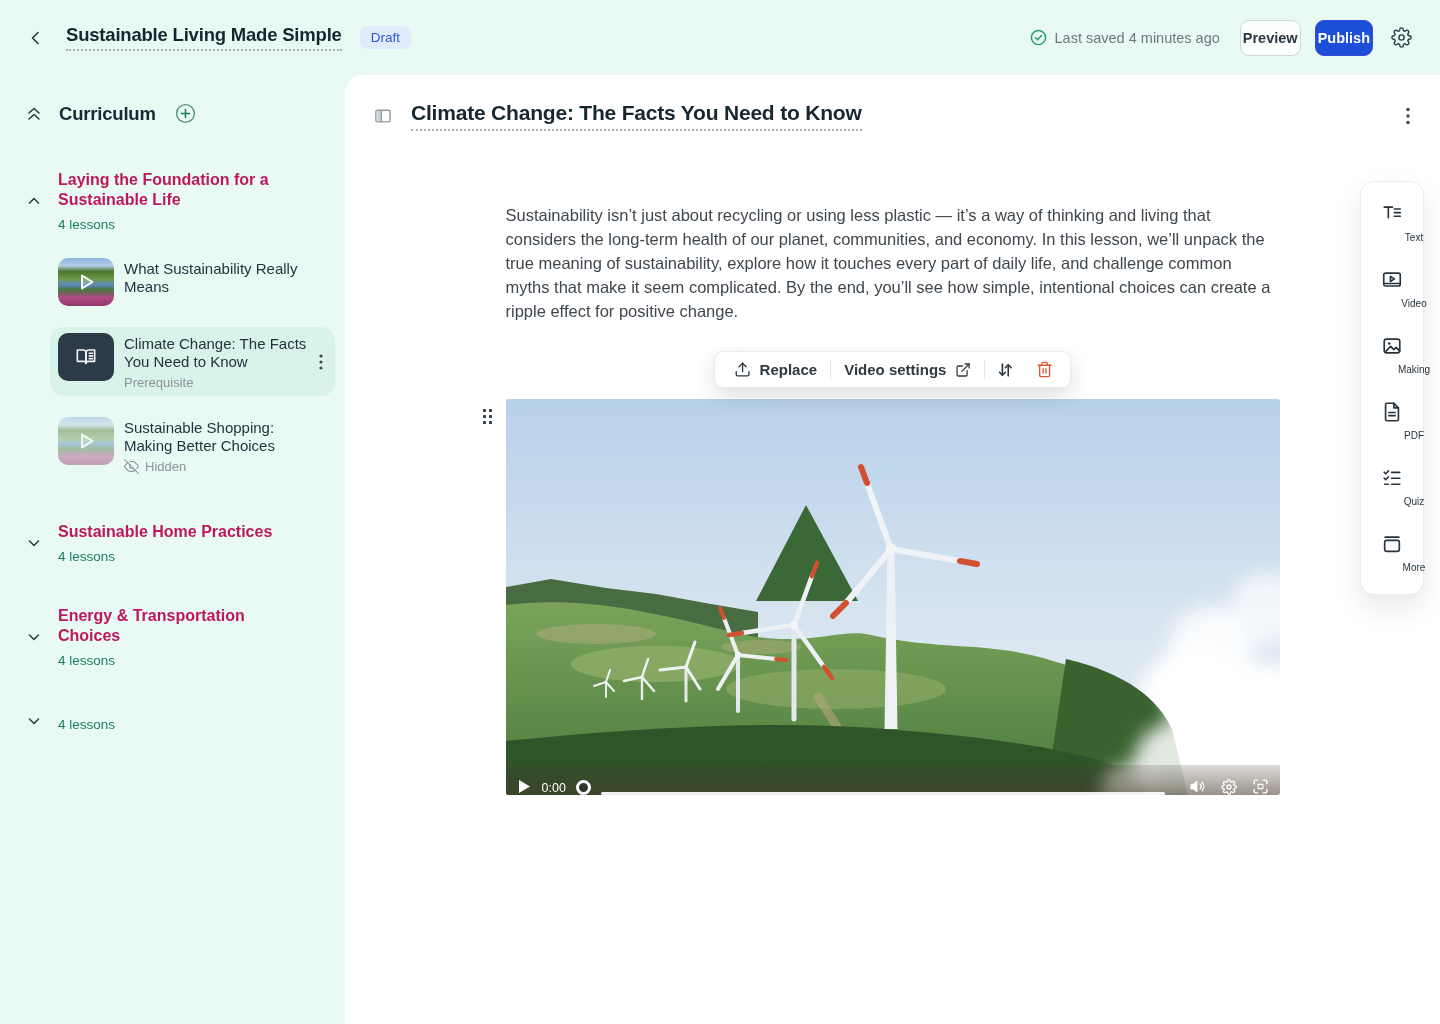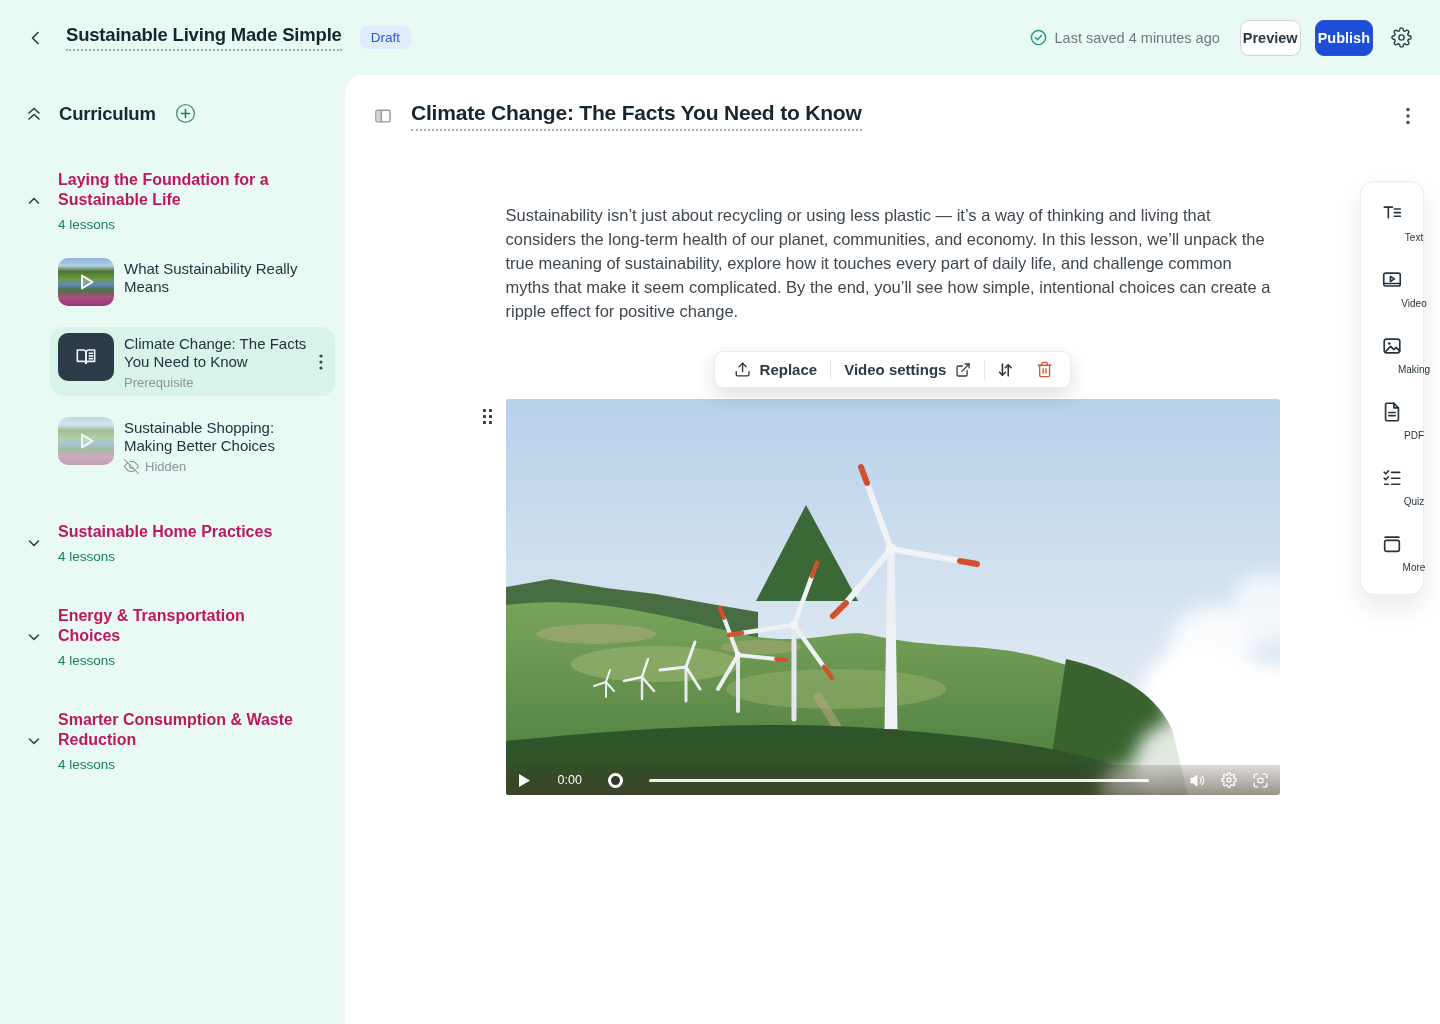--- a/index.html
+++ b/index.html
@@ -61,22 +61,22 @@
                    box-shadow:0 8px 20px rgba(20,30,45,.14); display:flex; align-items:center; padding:0 6px; white-space:nowrap; }
   .tb-btn { display:flex; align-items:center; gap:9px; padding:0 13px; height:100%; background:none; border:none;
             font-family:inherit; font-size:15px; font-weight:600; color:#2e3942; cursor:pointer; }
   .tb-icon-btn { display:flex; align-items:center; justify-content:center; padding:0 11px; height:100%; background:none; border:none; cursor:pointer; }
   .tb-divider { width:1px; height:20px; background:#e4e7ea; }
 
   .drag-handle { position:absolute; left:-27px; top:6px; cursor:grab; padding:3px; }
 
   .video { width:100%; height:100%; position:relative; overflow:hidden; border-radius:3px; background:#cfdeed; }
   .video > svg.scene { position:absolute; inset:0; }
-  .controls { position:absolute; left:0; right:0; bottom:0; height:30px; display:flex; align-items:center;
-              padding:0 11px; gap:26px; background:linear-gradient(to top, rgba(68,56,40,.55), rgba(68,56,40,.18)); }
+  .controls { position:absolute; left:0; right:0; bottom:0; height:30px; display:flex; align-items:flex-end;
+              padding:0 11px; gap:10px; background:linear-gradient(to top, rgba(68,56,40,.55), rgba(68,56,40,.18)); }
   .v-time { color:#fff; font-size:12.5px; }
   .v-knob { width:15px; height:15px; border-radius:50%; border:3px solid #fff; background:rgba(30,30,30,.4); flex:none; cursor:pointer; }
   .v-line { flex:1; height:3px; background:rgba(255,255,255,.92); border-radius:2px; margin-right:14px; cursor:pointer; }
   .v-right { display:flex; align-items:center; gap:15px; }
 
   
   .blocks-panel { position:absolute; top:106px; right:16px; width:64px; background:#fff;
                   border:1px solid #eaecef; border-radius:14px; box-shadow:0 12px 28px rgba(20,30,45,.10);
                   padding:8px 0; display:flex; flex-direction:column; }
   .block-item { display:flex; flex-direction:column; align-items:center; gap:7px; padding:13px 0; cursor:pointer; background:none; border:none; font-family:inherit; }
@@ -254,21 +254,20 @@
       </div>
 
       <div class="section">
         <div class="section-head">
           <span class="chev-col">
             <svg width="16" height="16" viewBox="0 0 16 16" fill="none" stroke="#32424c" stroke-width="1.6" stroke-linecap="round" stroke-linejoin="round">
                 <polyline points="3.5 6 8 10.5 12.5 6"></polyline>
               </svg>
           </span>
           <div>
-            <div class="section-title">Smarter Consumption &amp; Waste Reduction</div>
             <div class="section-meta">4 lessons</div>
           </div>
         </div>
       </div>
     </div>
   </aside>
 
   <main class="main">
     <div class="lesson-header">
       <span class="icon-btn">

